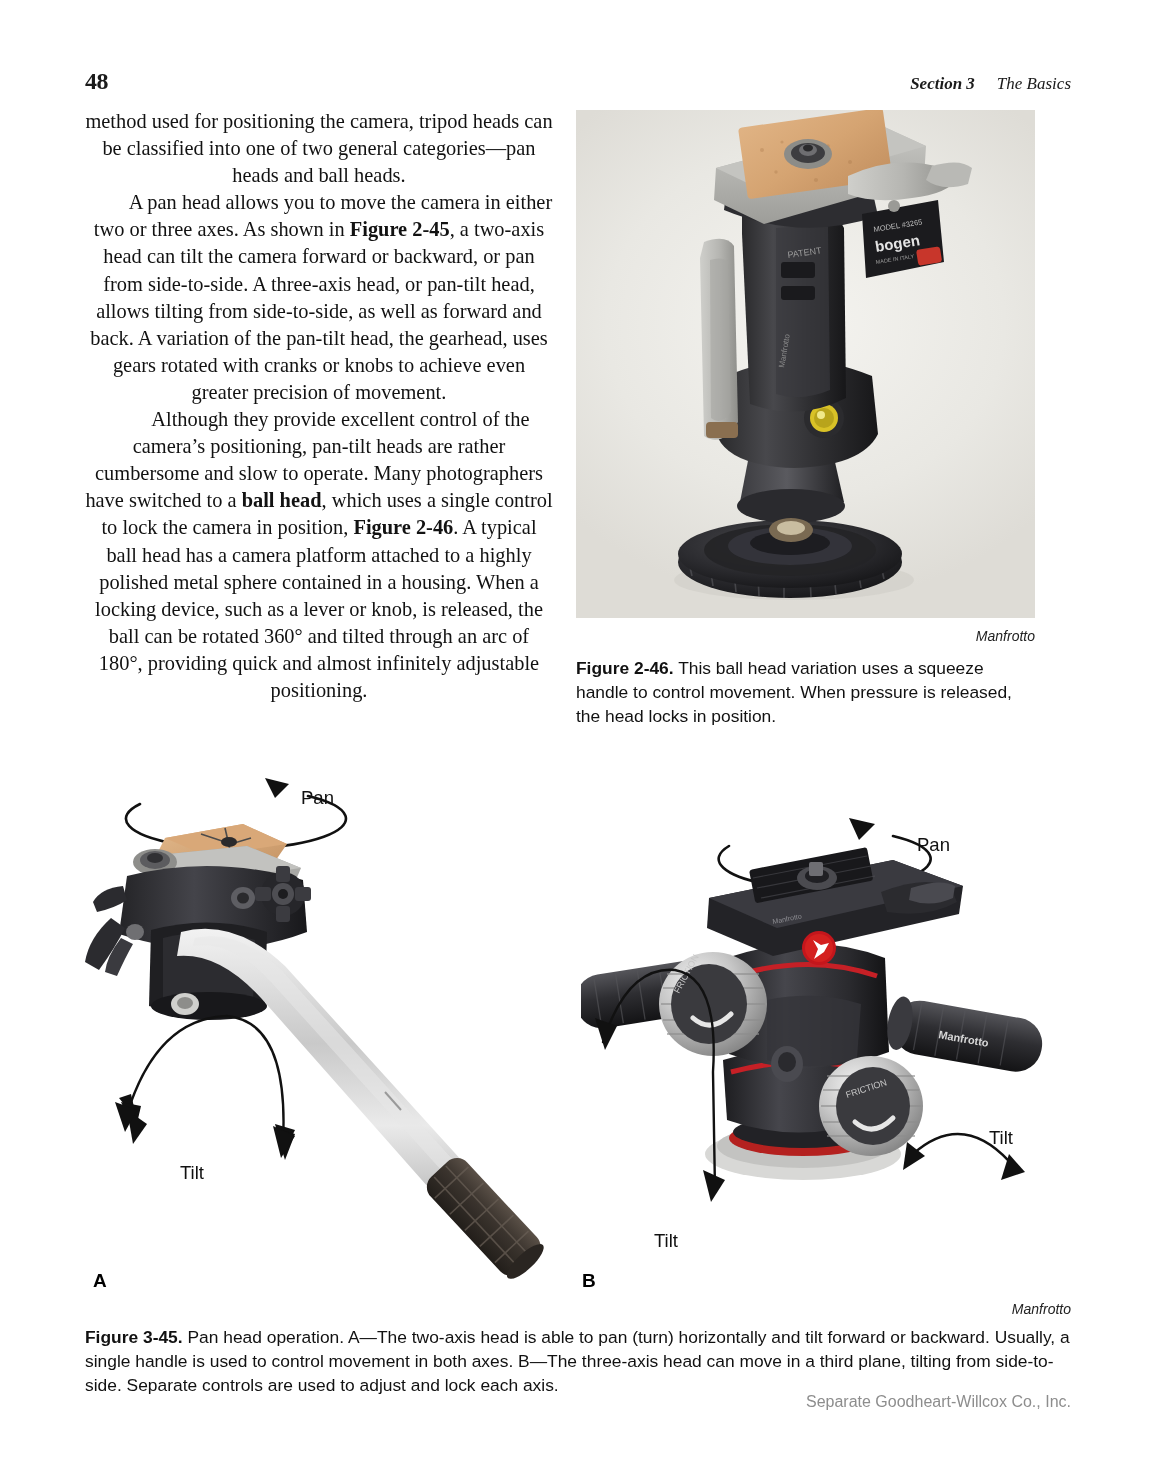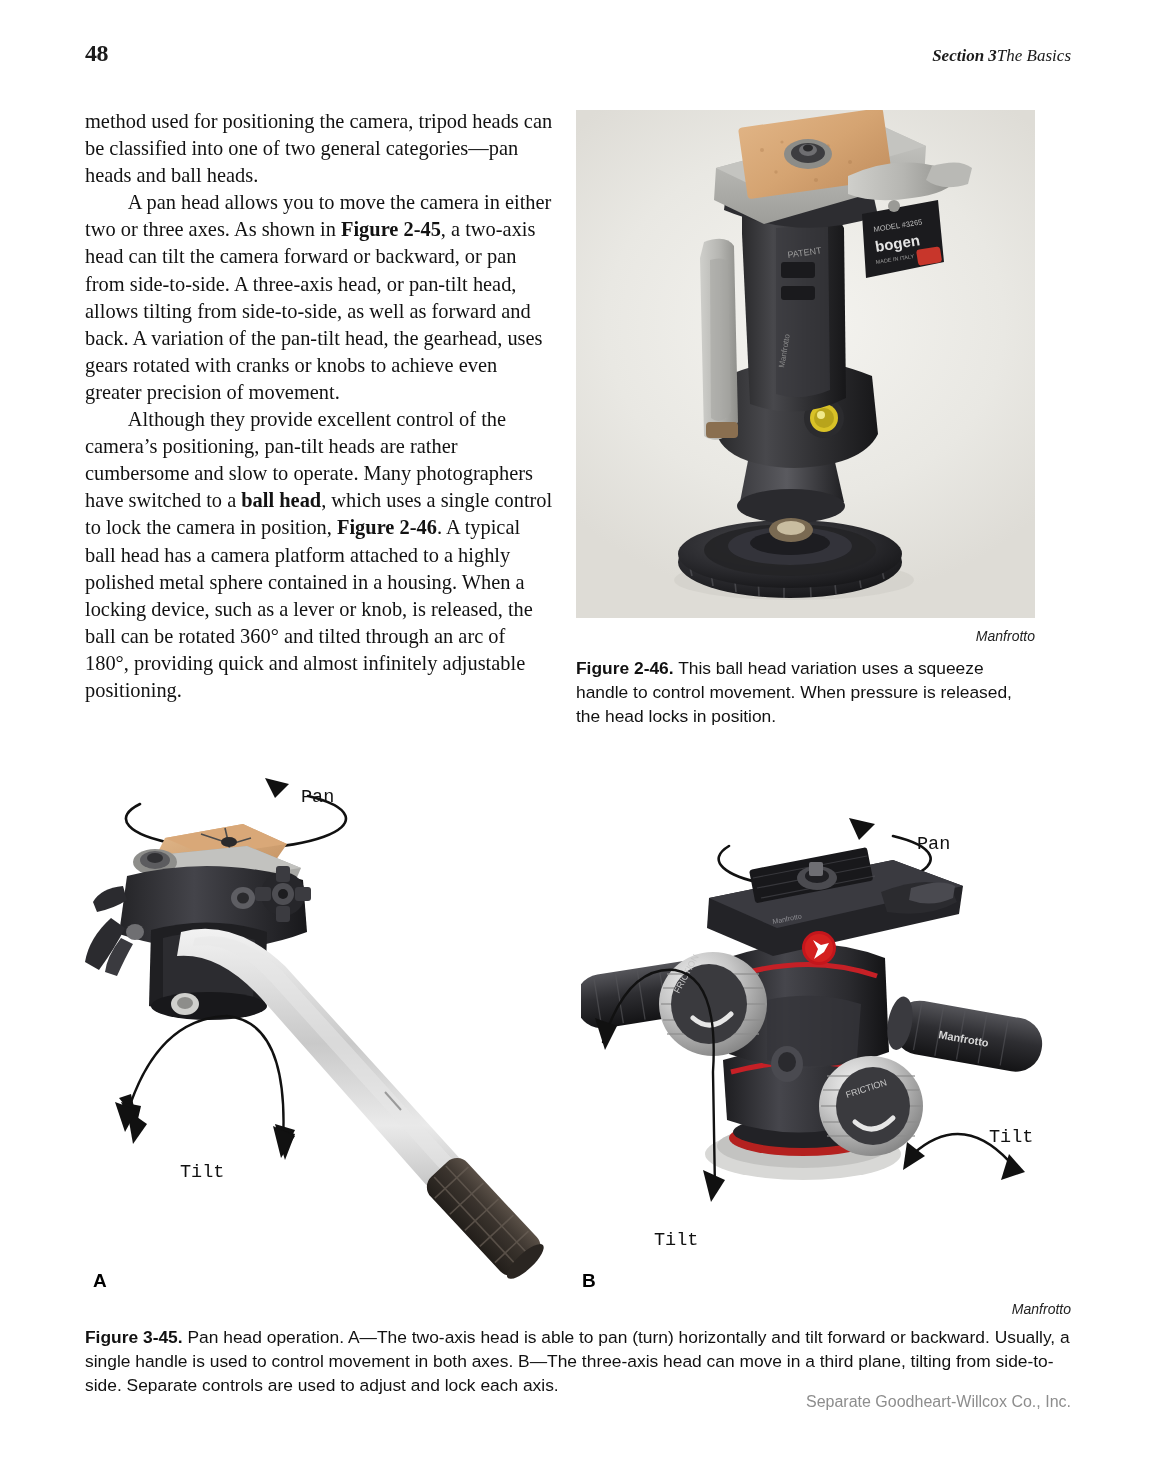--- a/index.html
+++ b/index.html
@@ -21,40 +21,41 @@
     display: flex;
     align-items: baseline;
     justify-content: space-between;
   }
   .folio {
     font-family: "Liberation Serif", serif;
     font-weight: bold;
     font-size: 24px;
     color: #1b1b1b;
     letter-spacing: -0.5px;
+    margin-top: 28px;
   }
   .head-right {
     font-size: 17px;
     color: #1b1b1b;
     white-space: nowrap;
   }
   .head-section { font-weight: bold; font-style: italic; }
-  .head-title  { font-style: italic; margin-left: 0; }
+  .head-title  { font-style: italic; margin-left: 22px; }
 
   
   .body-col {
     position: absolute;
     left: 85px; top: 108px;
     width: 468px;
     font-size: 20.4px;
     line-height: 27.1px;
     color: #121212;
     text-align: left;
   }
-  .body-col p { text-indent: 0; }
+  .body-col p { text-indent: 0; text-align: center; }
   .body-col p + p { text-indent: 2.1em; }
   .bold { font-weight: bold; }
   .bolditalic { font-weight: bold; }
 
   
   .fig46 {
     position: absolute;
     left: 576px; top: 110px;
     width: 459px;
   }
@@ -101,21 +102,21 @@
     font-family: "Liberation Sans", sans-serif;
     font-weight: bold;
     font-size: 19px;
     color: #000;
   }
   .panel-a .panel-label { left: 8px; }
   .panel-b .panel-label { left: 1px; }
 
   .anno {
     position: absolute;
-    font-family: Liberation Mono, monospace;
+    font-family: Liberation Sans, sans-serif;
     font-size: 18.5px;
     color: #111;
     white-space: nowrap;
   }
 
   .fig45-credit {
     position: absolute;
     left: 85px; right: 85px; top: 1301px;
     font-family: "Liberation Sans", sans-serif;
     font-style: italic;

